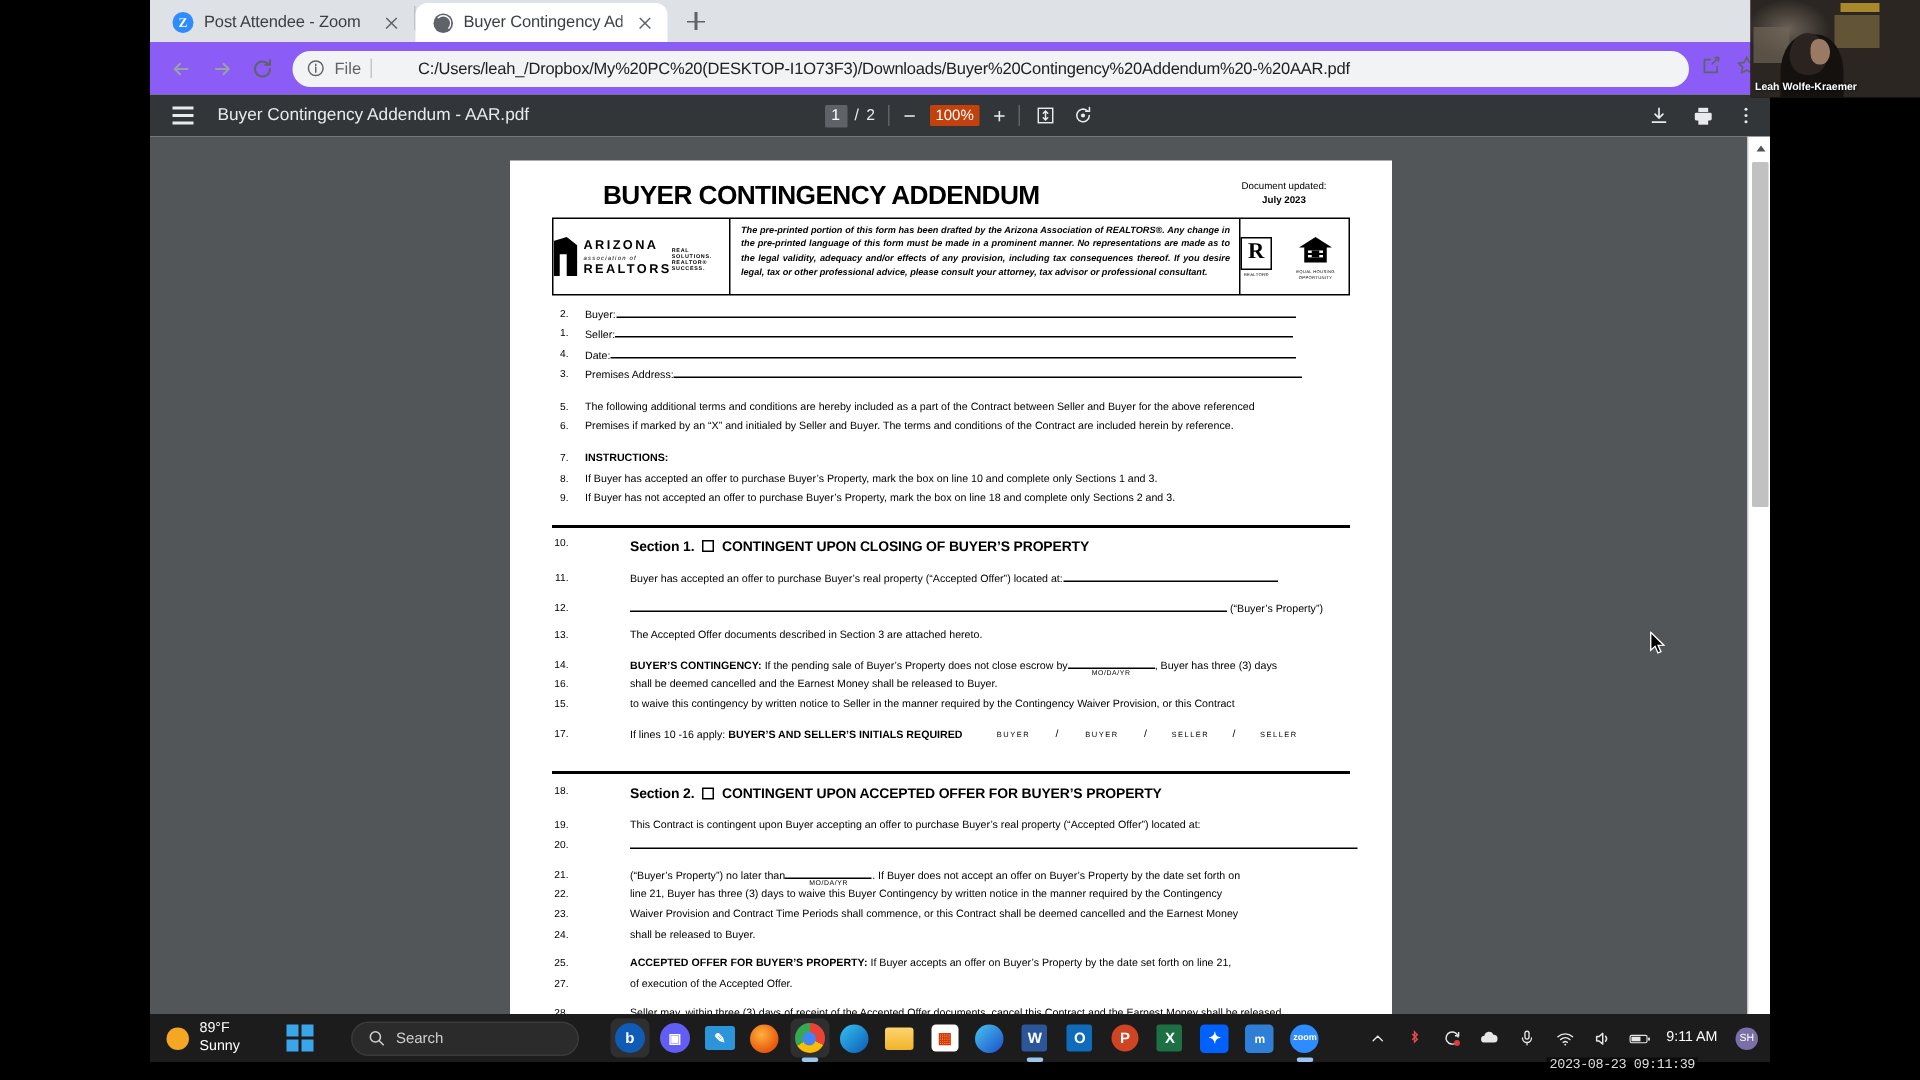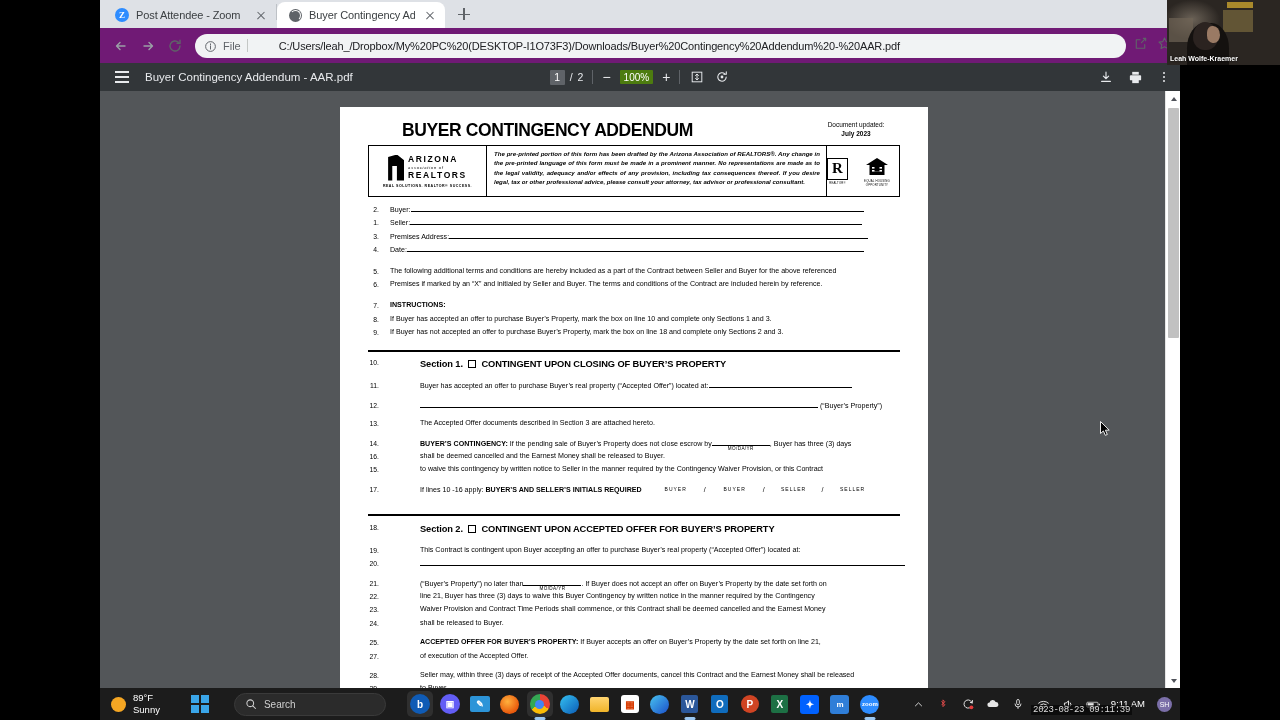--- a/index.html
+++ b/index.html
@@ -64,21 +64,21 @@
     position: relative; cursor: pointer;
   }
   .newtab::before, .newtab::after {
     content: ""; position: absolute; background: #5f6368;
   }
   .newtab::before { left: 7px; top: 12.5px; width: 12px; height: 1.4px; }
   .newtab::after { left: 12.3px; top: 7px; width: 1.4px; height: 12px; }
 
   
   .navbar {
-    height: 35px; background: #701a75; display: flex; align-items: center;
+    height: 35px; background: #8b5cf6; display: flex; align-items: center;
     padding: 0 8px; gap: 1px;
   }
   .navbtn {
     width: 26px; height: 26px; display: flex; align-items: center; justify-content: center;
     border-radius: 50%; cursor: pointer; color: #5f6368;
   }
   .navbtn svg { display:block; }
   .omnibox {
     flex: 1; height: 24px; background: #f1f3f4; border-radius: 12px;
     display: flex; align-items: center; padding: 0 10px 0 9px; margin: 0 6px;
@@ -107,21 +107,21 @@
     pointer-events: none;
   }
   .pdf-center > * { pointer-events: auto; }
   .pagebox {
     background: #5f6368; color: #fff; font-size: 10.5px; width: 15px; height: 15px;
     display: flex; align-items: center; justify-content: center; border-radius: 1px;
   }
   .pagetotal { font-size: 10.5px; color: #e8eaed; margin-left:-4px;}
   .vline { width: 1px; height: 14px; background: #5f6368; }
   .zoomctl { font-size: 14px; color: #e8eaed; cursor:pointer; line-height:1; user-select:none;}
-  .zoomval { background: #4d7c0f; color: #fff; font-size: 10px; padding: 1.5px 4px; border-radius: 1px; }
+  .zoomval { background: #c2410c; color: #fff; font-size: 10px; padding: 1.5px 4px; border-radius: 1px; }
   .icon-btn { width: 16px; height: 16px; display:flex;align-items:center;justify-content:center; cursor:pointer;}
   .pdf-right { margin-left: auto; display: flex; align-items: center; gap: 13px; }
 
   
   .pdf-area {
     height: 597px; background: #535659; position: relative; overflow: hidden;
   }
   .page {
     position: absolute; left: 240px; top: 16px; width: 588px; background: #fff;
     padding: 12px 0 0 0; height: 100%;
@@ -146,21 +146,21 @@
   .doc-head { display: flex; align-items: flex-start; }
   .doc-title {
     font-size: 17.5px; font-weight: bold; letter-spacing: -0.4px; flex: 1;
     padding-left: 34px; padding-top: 1px;
   }
   .doc-updated { font-size: 6.5px; text-align: center; line-height: 1.35; padding-top:2px; width:88px;}
   .doc-updated b { font-weight: bold; }
   .headbox {
     margin-top: 4px; border: 1px solid #000; display: flex; height: 52px;
   }
-  .hb-logo { width: 118px; border-right: 1px solid #000; display:flex;align-items:center;justify-content:center;flex-direction:column; padding:3px 0;}
+  .hb-logo { width: 118px; border-right: 1px solid #000; display:flex;align-items:center;justify-content:center;flex-direction:row; padding:3px 0;}
   .logo-row { display:flex; align-items:center; gap:4px; }
   .logo-mark2 {
     width: 16px; height: 26px; background:#000;
     clip-path: polygon(0 10%, 55% 0, 100% 22%, 100% 100%, 55% 100%, 55% 44%, 26% 44%, 26% 100%, 0 100%);
   }
   .logo-text { font-size: 8.5px; font-weight: bold; letter-spacing: 1.6px; line-height: 1.25; }
   .logo-text .sub { font-size: 4px; letter-spacing: 0.8px; font-weight: normal; font-style: italic;}
   .logo-tag { font-size: 3.6px; letter-spacing: 0.5px; margin-top: 3px; font-weight: bold;}
   .hb-text {
     flex: 1; padding: 3px 6px 3px 7px; font-size: 6.1px; line-height: 1.55;
@@ -226,21 +226,21 @@
   .cam-name {
     position: absolute; left: 3px; bottom: 3px; font-size: 7px; color: #fff;
     font-weight: bold; text-shadow: 0 0 2px #000; white-space:nowrap;
   }
 
   
   #cursor { position: absolute; left: 1100px; top: 421px; width: 11px; height: 16px; }
 
   
   #taskbar {
-    position: absolute; left: 0; bottom: 0; width: 1280px; height: 32px;
+    position: absolute; left: 0; bottom: 12px; width: 1280px; height: 32px;
     background: #1c1c1c; display: flex; align-items: center;
   }
   .tb-left-pad { width: 100px; height:100%; background:#000; }
   .weather { display: flex; align-items: center; gap: 7px; padding: 0 9px 0 11px; }
   .weather-icon { width: 15px; height: 15px; border-radius: 50%; background: #f5a623; }
   .weather-txt { font-size: 9.5px; color: #fff; line-height: 1.25; }
   .tb-center { display: flex; align-items: center; gap: 15px; margin-left: 18px; }
   .win-logo { width: 18px; height: 18px; display:grid;grid-template-columns:1fr 1fr;grid-template-rows:1fr 1fr;gap:2px; }
   .win-logo i { background: #3aa5e8; display:block; }
   .tb-search {
@@ -446,26 +446,26 @@
           <div class="lines">
             <div class="ln">
               <span class="num">2.</span>
               <span class="body"><span>Buyer:</span><span class="fill" style="width:453px"></span></span>
             </div>
             <div class="ln">
               <span class="num">1.</span>
               <span class="body"><span>Seller:</span><span class="fill" style="width:452px"></span></span>
             </div>
             <div class="ln">
+              <span class="num">4.</span>
+              <span class="body"><span>Date:</span><span class="fill" style="width:457px"></span></span>
+            </div>
+            <div class="ln">
               <span class="num">3.</span>
               <span class="body"><span>Premises Address:</span><span class="fill" style="width:419px"></span></span>
-            </div>
-            <div class="ln">
-              <span class="num">4.</span>
-              <span class="body"><span>Date:</span><span class="fill" style="width:457px"></span></span>
             </div>
 
             <div class="ln gap"></div>
 
             <div class="ln">
               <span class="num">5.</span>
               <span class="body">The following additional terms and conditions are hereby included as a part of the Contract between Seller and Buyer for the above referenced</span>
             </div>
             <div class="ln">
               <span class="num">6.</span>

